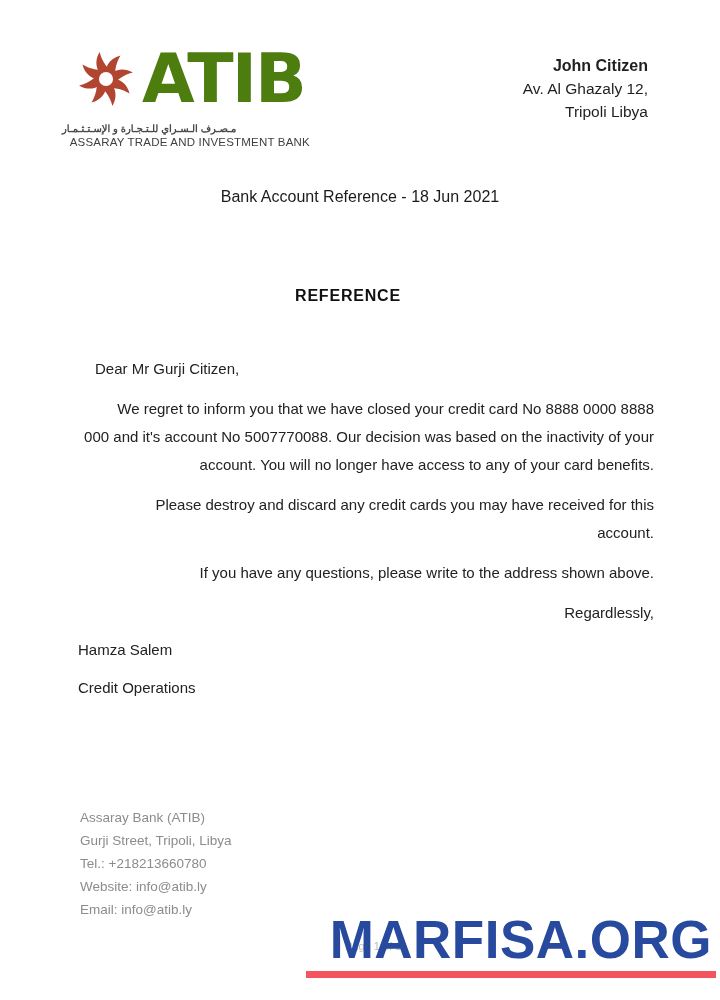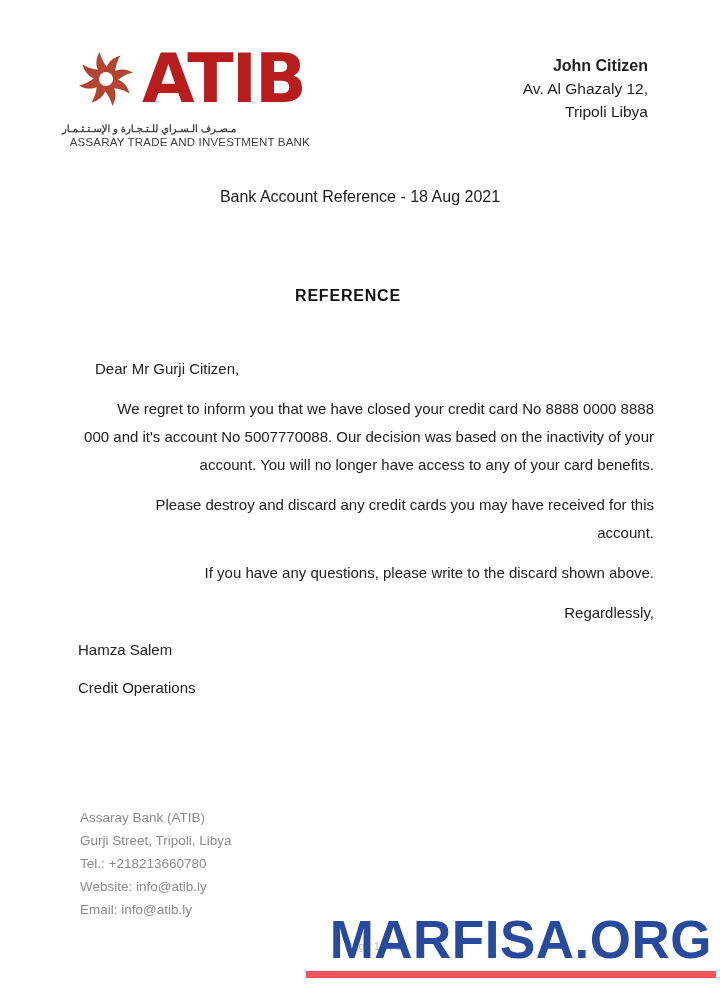--- a/index.html
+++ b/index.html
@@ -33,21 +33,21 @@
     height: 64px;
     margin-left: 12px;
     flex: 0 0 auto;
   }
   .brand {
     font-family: "DejaVu Sans", sans-serif;
     font-weight: bold;
     font-size: 68px;
     line-height: 1;
     letter-spacing: -2px;
-    color: #b91c1c;
+    color: #4d7c0f;
     margin-left: 4px;
   }
   .arabic-name {
     margin-top: 10px;
     direction: rtl;
     text-align: left;
     width: 244px;
     font-size: 10px;
     font-weight: bold;
     color: #4a4a4a;
@@ -185,29 +185,29 @@
     <div class="arabic-name">مـصـرف الـسـراي للـتـجـارة و الإسـتـثـمـار</div>
     <div class="bank-name">ASSARAY TRADE AND INVESTMENT BANK</div>
   </div>
 
   <div class="recipient">
     <div class="name">John Citizen</div>
     <div>Av. Al Ghazaly 12,</div>
     <div>Tripoli Libya</div>
   </div>
 
-  <div class="subject">Bank Account Reference - 18 Aug 2021</div>
+  <div class="subject">Bank Account Reference - 18 Jun 2021</div>
 
   <div class="heading">REFERENCE</div>
 
   <div class="body-block">
     <div class="salutation">Dear Mr Gurji Citizen,</div>
     <p class="para">We regret to inform you that we have closed your credit card No 8888 0000 8888 000 and it's account No 5007770088. Our decision was based on the inactivity of your account. You will no longer have access to any of your card benefits.</p>
     <p class="para">Please destroy and discard any credit cards you may have received for this account.</p>
-    <p class="para">If you have any questions, please write to the discard shown above.</p>
+    <p class="para">If you have any questions, please write to the address shown above.</p>
     <div class="para closing-valediction" style="text-indent:0;">Regardlessly,</div>
     <div class="closing-name">Hamza Salem</div>
     <div class="closing-title">Credit Operations</div>
   </div>
 
   <div class="footer-block">
     <div>Assaray Bank (ATIB)</div>
     <div>Gurji Street, Tripoli, Libya</div>
     <div>Tel.: +218213660780</div>
     <div>Website: info@atib.ly</div>

